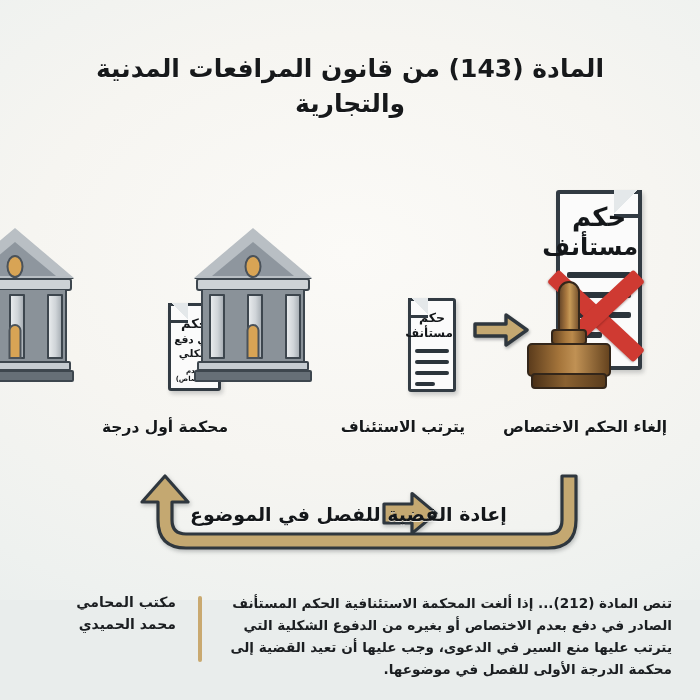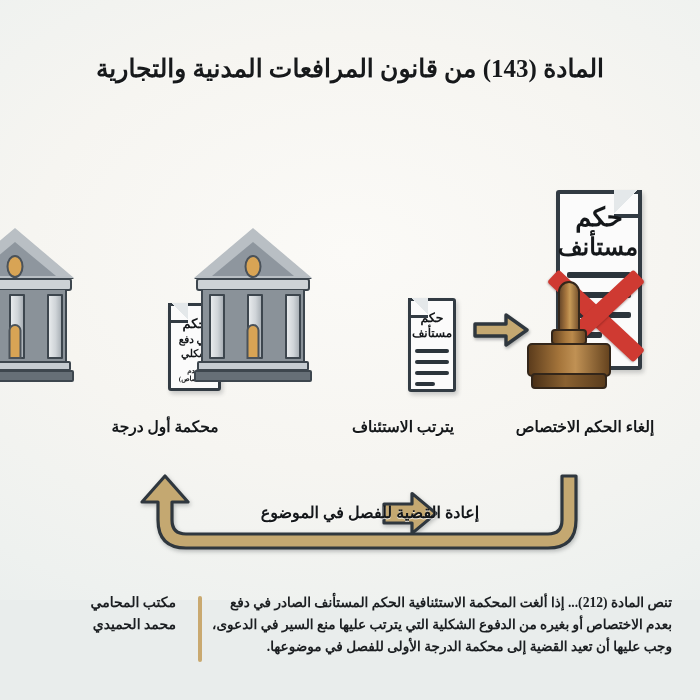--- a/index.html
+++ b/index.html
@@ -6,21 +6,20 @@
   body{
     width:700px;height:700px;overflow:hidden;
     font-family:"DejaVu Sans","Liberation Sans",sans-serif;
     background:#e9edec;
   }
   #canvas{
     position:relative;width:700px;height:600px;
     background:
       radial-gradient(120% 95% at 50% 42%, #fbfaf7 0%, #f6f5f1 38%, #eef1ef 66%, #e2e9e9 100%),
       linear-gradient(100deg,#e3eaea 0%,#eceeeb 45%,#f4f1ec 72%,#f1efe9 100%);
-    font-family: Liberation Serif, serif;
   }
 
   
   .title{
     position:absolute;left:60px;right:60px;top:52px;
     text-align:center;
     font-size:25px;font-weight:bold;color:#17191b;
     line-height:1.38;letter-spacing:0px;
     text-shadow:0 1px 0 rgba(255,255,255,.8);
   }
@@ -139,22 +138,22 @@
     background:#cf3a32;border-radius:3px;
     box-shadow:0 1px 2px rgba(60,10,10,.3);
   }
   .cross i.a{transform:translate(-50%,-50%) rotate(43deg);}
   .cross i.b{transform:translate(-50%,-50%) rotate(-43deg);}
 
   
   .return-arrow{position:absolute;left:128px;top:470px;width:458px;height:95px;}
   .return-arrow svg{display:block;filter:drop-shadow(1px 2px 2px rgba(40,45,50,.3));}
   .return-text{
-    position:absolute;top:503px;left:190px;width:360px;text-align:center;
-    font-size:16px;font-weight:bold;color:#14171a;
+    position:absolute;top:503px;left:190px;width:360px;text-align:left;
+    font-size:19px;font-weight:bold;color:#14171a;
     text-shadow:0 1px 0 rgba(255,255,255,.8);
   }
 
   
   .footer{
     position:absolute;left:0;right:0;top:592px;height:96px;
     display:flex;flex-direction:row;align-items:flex-start;
   }
   .foot-law{
     width:470px;margin-right:28px;text-align:right;

